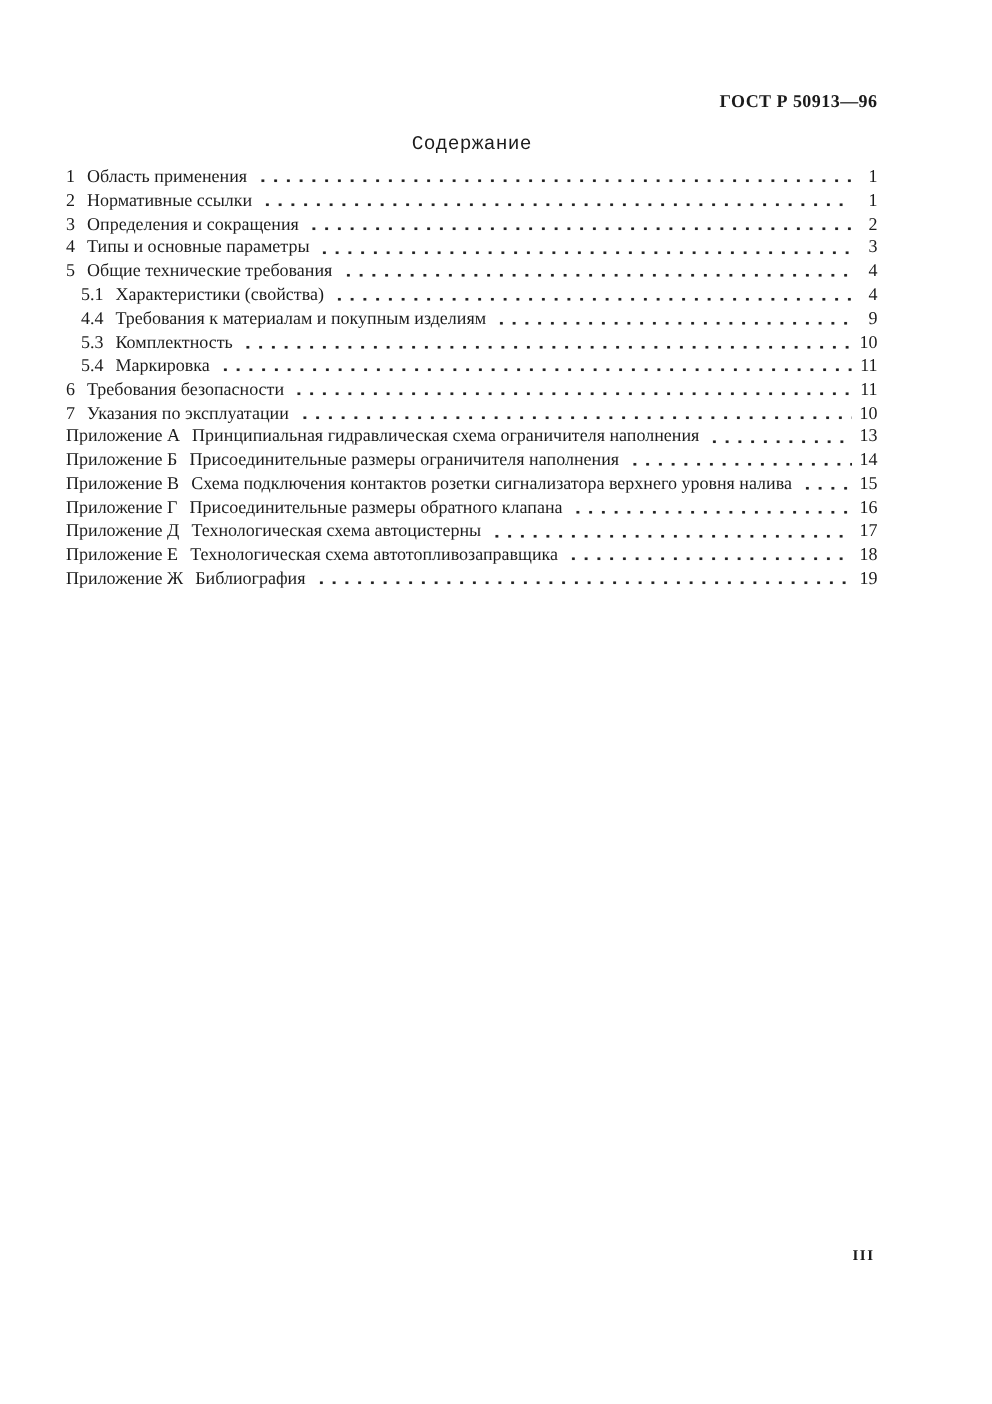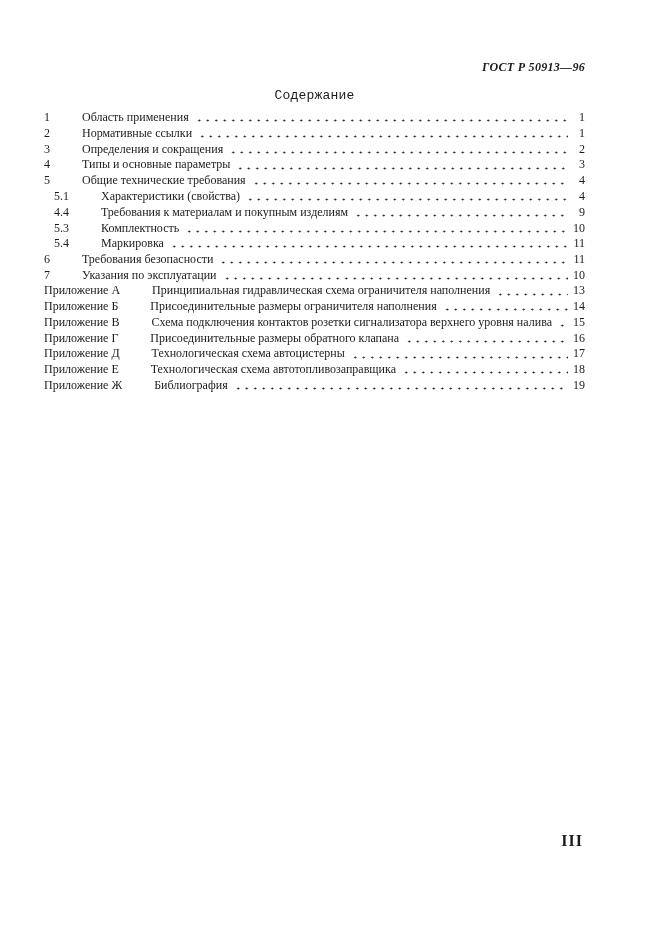--- a/index.html
+++ b/index.html
@@ -8,49 +8,48 @@
     background: #ffffff;
     position: relative;
     font-family: "Liberation Serif", serif;
     color: #1b1b1b;
     overflow: hidden;
   }
   .page-header {
     position: absolute; top: 60px; right: 76px;
     font-size: 12px; font-weight: bold; letter-spacing: 0.3px;
     white-space: pre;
-    font-style: italic;
   }
   .doc-title {
     position: absolute; top: 88px; left: 44px; width: 541px;
     text-align: center; font-size: 13px; letter-spacing: 0.2px; font-family: Liberation Mono, monospace;
   }
   .toc {
     position: absolute; top: 110px; left: 44px; width: 541px;
     font-size: 12px;
   }
   .row {
     display: flex; align-items: baseline;
     height: 15.75px; white-space: pre;
   }
   .row.indent { padding-left: 10px; align-items: center; }
   .num { flex-shrink: 0; margin-right: 8px; }
-  .label { flex-shrink: 0; margin-left: 24px; }
+  .label { flex-shrink: 0; }
   .leader {
     flex: 1 1 auto; min-width: 6px; align-self: stretch;
     margin: 0 3px 0 6px;
     background-image: radial-gradient(circle, #1f1f1f 0.85px, rgba(0,0,0,0) 1.15px);
     background-size: 8.5px 3px;
     background-repeat: repeat-x;
     background-position: left bottom 3.5px;
   }
   .pg { flex-shrink: 0; min-width: 14px; text-align: right; }
   .folio {
     position: absolute; top: 832px; right: 78px;
-    font-size: 16px; font-weight: bold; letter-spacing: 1px;
+    font-size: 10px; font-weight: bold; letter-spacing: 1px;
   }
 </style>
 </head>
 <body>
 
 <div class="page-header">ГОСТ Р 50913—96</div>
 
 <div class="doc-title">Содержание</div>
 
 <div class="toc" id="toc-list">

